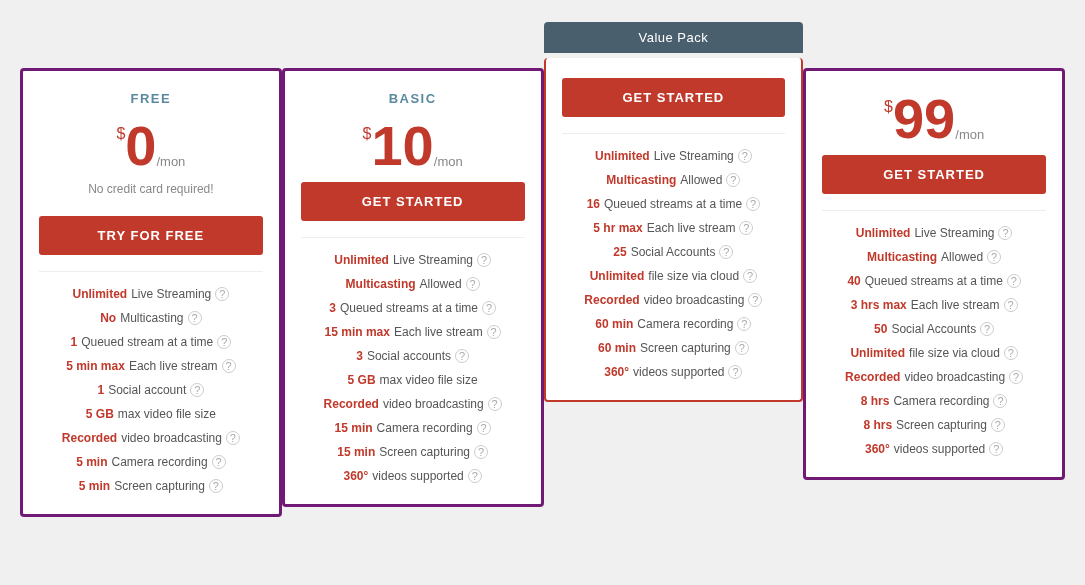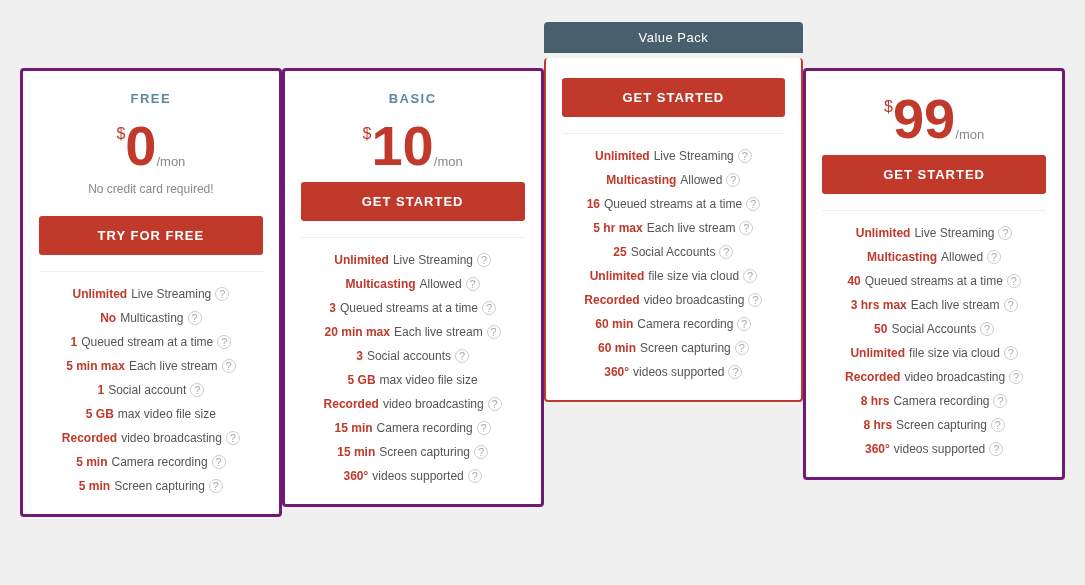--- a/index.html
+++ b/index.html
@@ -210,21 +210,21 @@
         <span class="highlight">Multicasting</span>
           <span> Allowed</span>
           <span class="info-icon">?</span>
         </li>
         <li class="feature-item">
         <span class="highlight">3</span>
           <span> Queued streams at a time</span>
           <span class="info-icon">?</span>
         </li>
         <li class="feature-item">
-        <span class="highlight">20 min max</span>
+        <span class="highlight">15 min max</span>
           <span> Each live stream</span>
           <span class="info-icon">?</span>
         </li>
         <li class="feature-item">
         <span class="highlight">3</span>
           <span> Social accounts</span>
           <span class="info-icon">?</span>
         </li>
         <li class="feature-item">
         <span class="highlight">5 GB</span>

